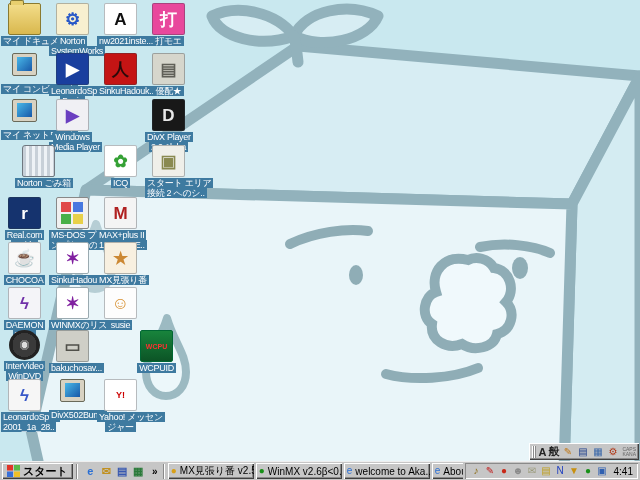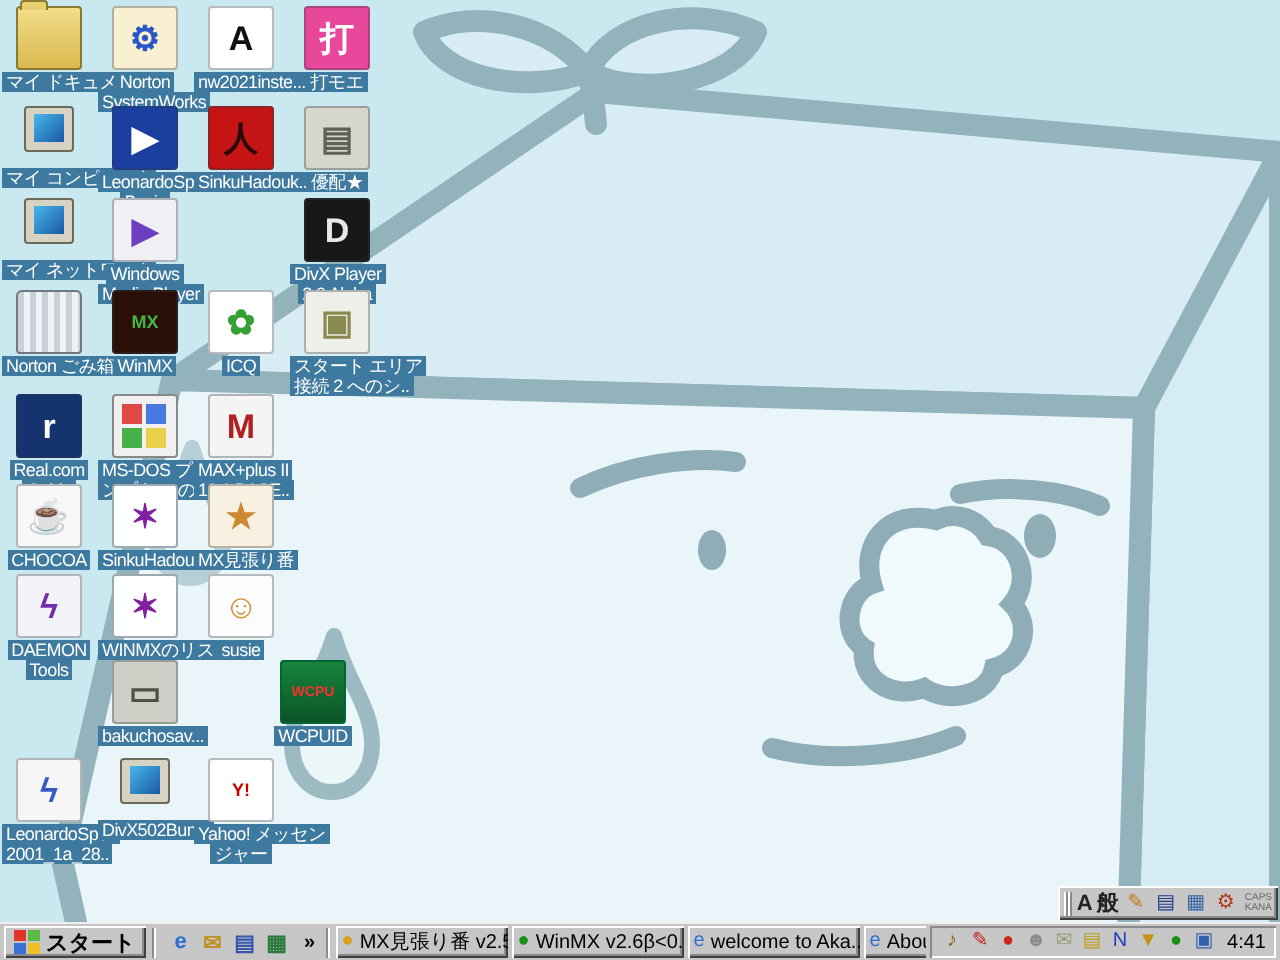--- a/index.html
+++ b/index.html
@@ -177,32 +177,24 @@
       </div>
       <div class="dicon" style="left: 145px; top: 99px;">
         <div class="art art-glyph" style="background: rgb(24, 24, 24);">
           <span class="glyph" style="color: rgb(232, 232, 232);">D</span>
         </div>
         <div class="lbl">
           <div>DivX Player</div>
           <div>2.0 Alpha</div>
         </div>
       </div>
-      <div class="dicon" style="left: 1px; top: 145px;">
+      <div class="dicon" style="left: 15px; top: 145px;">
         <div class="art art-trash"></div>
         <div class="lbl">
           <div>Norton ごみ箱</div>
-        </div>
-      </div>
-      <div class="dicon" style="left: 49px; top: 145px;">
-        <div class="art art-glyph" style="background: rgb(42, 15, 6);">
-          <span class="glyph sm" style="color: rgb(67, 185, 67);">MX</span>
-        </div>
-        <div class="lbl">
-          <div>WinMX</div>
         </div>
       </div>
       <div class="dicon" style="left: 97px; top: 145px;">
         <div class="art art-glyph" style="background: rgb(255, 255, 255);">
           <span class="glyph" style="color: rgb(53, 161, 53);">✿</span>
         </div>
         <div class="lbl">
           <div>ICQ</div>
         </div>
       </div>
@@ -281,20 +273,27 @@
           <div>WINMXのリスト</div>
           <div>mxx</div>
         </div>
       </div>
       <div class="dicon" style="left: 97px; top: 287px;">
         <div class="art art-glyph" style="background: rgb(253, 253, 253);">
           <span class="glyph" style="color: rgb(216, 144, 48);">☺</span>
         </div>
         <div class="lbl">
           <div>susie</div>
+        </div>
+      </div>
+      <div class="dicon" style="left: 1px; top: 330px;">
+        <div class="art art-disc"></div>
+        <div class="lbl">
+          <div>InterVideo</div>
+          <div>WinDVD</div>
         </div>
       </div>
       <div class="dicon" style="left: 49px; top: 330px;">
         <div class="art art-glyph" style="background: rgb(207, 207, 199);">
           <span class="glyph" style="color: rgb(80, 80, 74);">▭</span>
         </div>
         <div class="lbl">
           <div>bakuchosav...</div>
         </div>
       </div>

